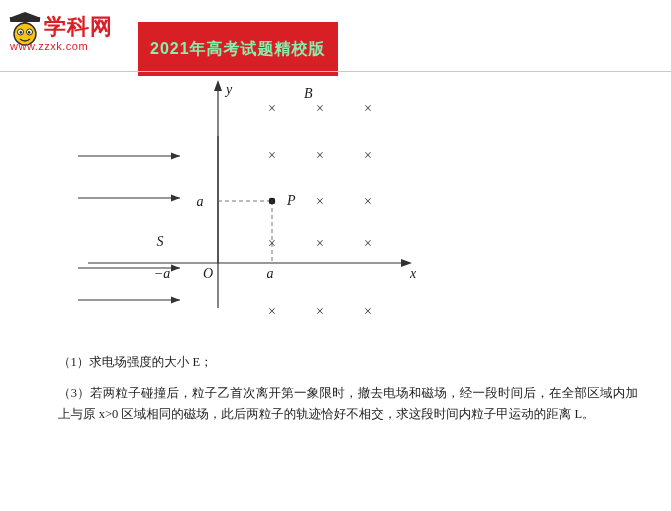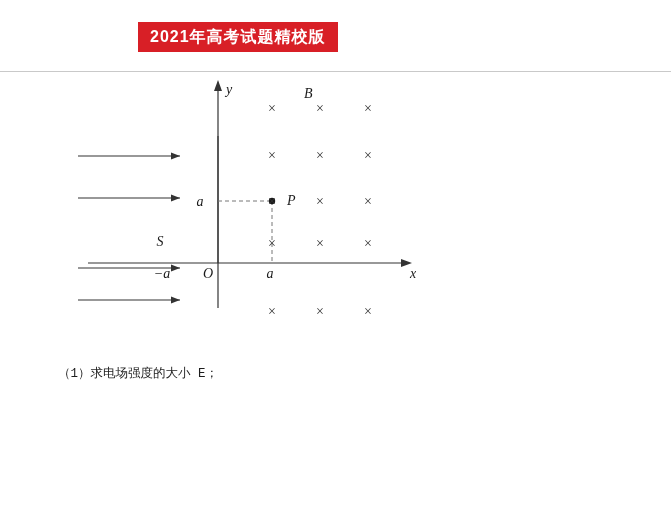--- a/index.html
+++ b/index.html
@@ -53,27 +53,27 @@
     font-size: 11px;
     color: #d81f26;
     letter-spacing: 0.5px;
   }
   .banner {
     position: absolute;
     left: 138px;
     top: 22px;
     height: 22px;
     background: #d81f26;
-    color: #ffffff;
+    color: #86efac;
     font-family: "Liberation Sans", sans-serif;
     font-size: 16px;
     font-weight: bold;
     display: flex;
     align-items: center;
-    padding: 4px 12px;
+    padding: 16px 12px;
     letter-spacing: 1px;
   }
   .header-rule {
     position: absolute;
     left: 0;
     top: 71px;
     width: 671px;
     height: 1px;
     background: #c9c9c9;
   }
@@ -89,35 +89,48 @@
   .figure svg { display: block; }
 
   
   .questions {
     position: absolute;
     left: 58px;
     top: 352px;
     width: 580px;
   }
   .q-line {
-    font-family: Liberation Mono, monospace;
+    font-family: Liberation Serif, serif;
     font-size: 12.5px;
     line-height: 21px;
     color: #1d1d1d;
     margin-bottom: 10px;
     text-align: justify;
-    margin-top: 12px;
   }
   .q-line.last { margin-bottom: 0; }
 </style>
 </head>
 <body>
 
 <div class="header">
 
+  <div class="logo-wrap">
+    <svg class="logo-mascot" viewBox="0 0 34 36">
+      <rect x="2" y="5" width="30" height="5" rx="1" fill="#2b2b2b"></rect>
+      <polygon points="17,0 33,6 17,11 1,6" fill="#2b2b2b"></polygon>
+      <circle cx="17" cy="22" r="11" fill="#f6c417" stroke="#2b2b2b" stroke-width="1.4"></circle>
+      <circle cx="12.5" cy="20" r="3" fill="#ffffff" stroke="#2b2b2b" stroke-width="1"></circle>
+      <circle cx="21.5" cy="20" r="3" fill="#ffffff" stroke="#2b2b2b" stroke-width="1"></circle>
+      <circle cx="12.8" cy="20.4" r="1.3" fill="#2b2b2b"></circle>
+      <circle cx="21.2" cy="20.4" r="1.3" fill="#2b2b2b"></circle>
+      <path d="M12 27 Q17 31 22 27" stroke="#2b2b2b" stroke-width="1.3" fill="none"></path>
+    </svg>
+    <div class="logo-text">学科网</div>
+    <div class="logo-url">www.zzxk.com</div>
+  </div>
 
   <div class="banner">2021年高考试题精校版</div>
   <div class="header-rule"></div>
 </div>
 
 <div class="figure">
   <svg width="560" height="270" viewBox="0 0 560 270">
 
     <g stroke="#333" stroke-width="1.1" fill="none">
       <line x1="18" y1="78" x2="120" y2="78"></line>
@@ -175,13 +188,14 @@
     <text x="148" y="200" font-family="Liberation Serif, serif" font-size="14" font-style="italic" fill="#1a1a1a" text-anchor="middle">O</text>
     <text x="102" y="200" font-family="Liberation Serif, serif" font-size="14" font-style="italic" fill="#1a1a1a" text-anchor="middle">−a</text>
     <text x="100" y="168" font-family="Liberation Serif, serif" font-size="14" font-style="italic" fill="#1a1a1a" text-anchor="middle">S</text>
     <text x="350" y="200" font-family="Liberation Serif, serif" font-size="14" font-style="italic" fill="#1a1a1a">x</text>
     <text x="166" y="16" font-family="Liberation Serif, serif" font-size="14" font-style="italic" fill="#1a1a1a">y</text>
   </svg>
 </div>
 
 <div class="questions">
   <div class="q-line">（1）求电场强度的大小 E；</div>
+  <div class="q-line last">（3）若两粒子碰撞后，粒子乙首次离开第一象限时，撤去电场和磁场，经一段时间后，在全部区域内加上与原 x&gt;0 区域相同的磁场，此后两粒子的轨迹恰好不相交，求这段时间内粒子甲运动的距离 L。</div>
 </div>
 
 </body></html>

